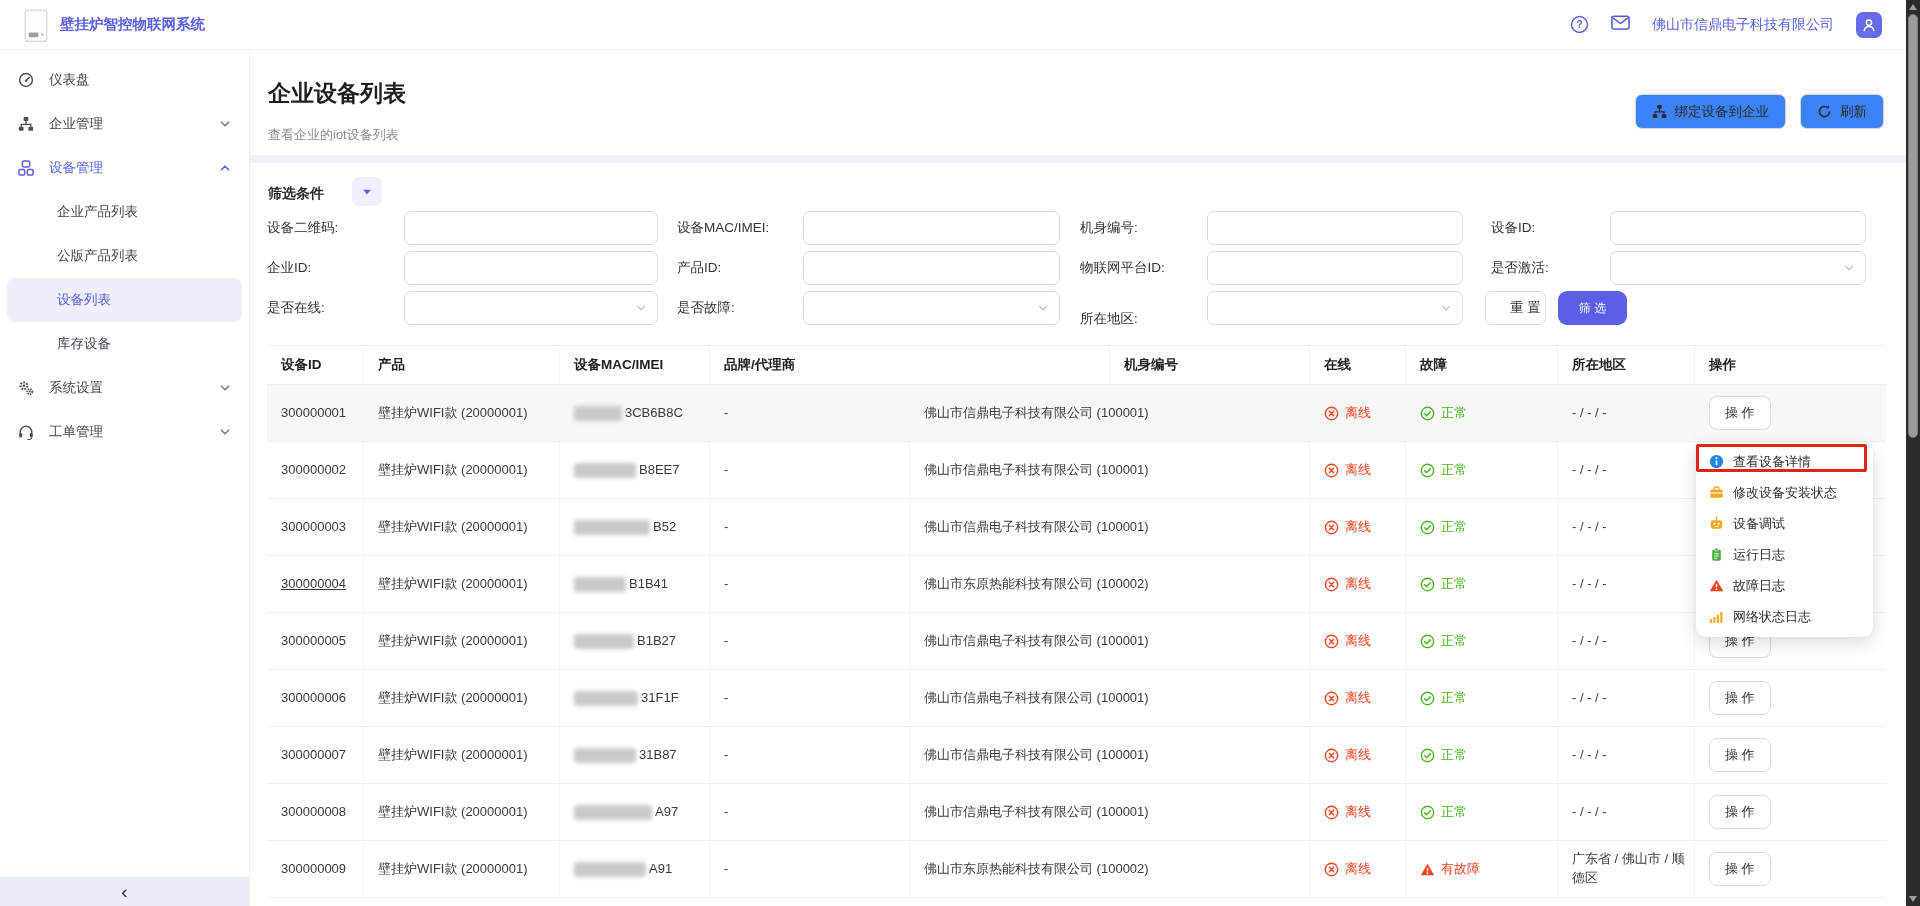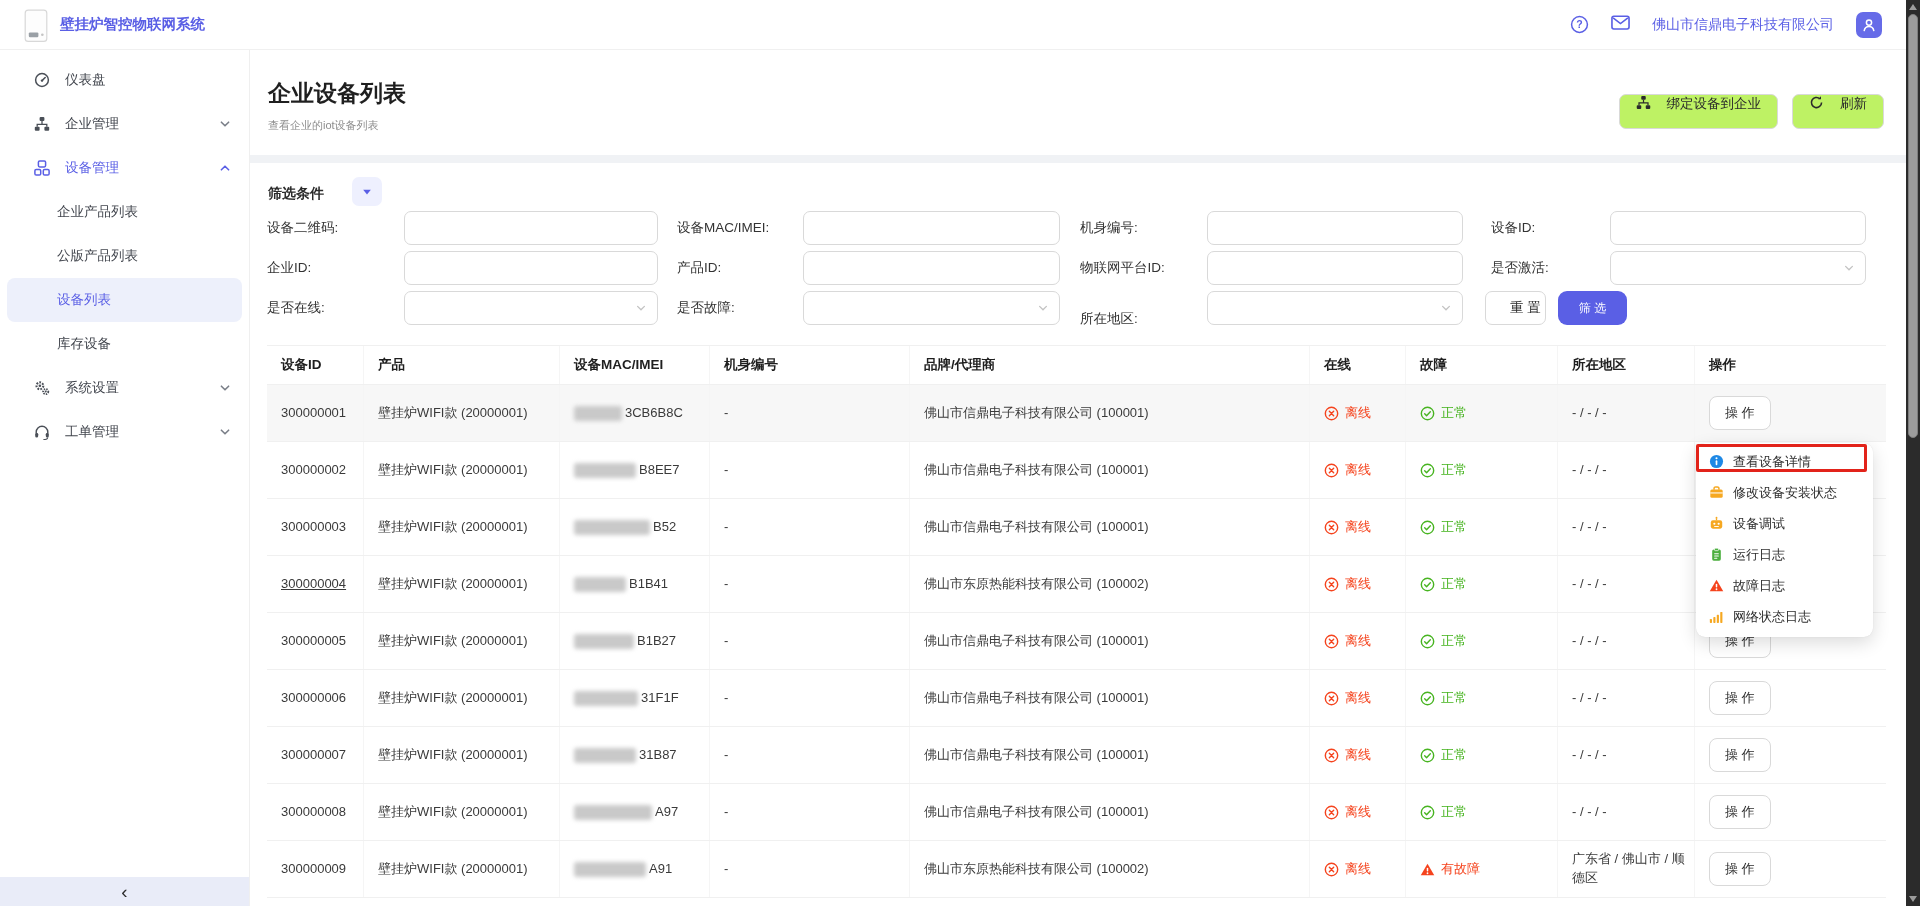--- a/index.html
+++ b/index.html
@@ -18,39 +18,39 @@
   .header-right{margin-left:auto;display:flex;align-items:center;gap:22px;}
   .hicon{width:19px;height:19px;color:var(--accent,#5a5fe5);cursor:pointer;}
   .company-name{color:var(--accent,#5a5fe5);font-size:14px;}
   .avatar{width:26px;height:26px;border-radius:7px;background:#666be8;display:flex;
     align-items:center;justify-content:center;cursor:pointer;}
   .avatar svg{width:16px;height:16px;}
 
   
   .sidebar{position:absolute;left:0;top:50px;bottom:0;width:250px;background:#fff;
     border-right:1px solid #efefef;z-index:20;padding-top:8px;}
-  .side-item{height:44px;display:flex;align-items:center;padding-left:34px;gap:15px;
+  .side-item{height:44px;display:flex;align-items:center;padding-left:18px;gap:15px;
     color:#41454d;font-size:13.5px;cursor:pointer;}
   .side-item .micon{width:16px;height:16px;color:#4a4f57;flex:0 0 auto;}
   .side-item .chev{margin-left:auto;margin-right:18px;width:12px;height:12px;color:#7a7f88;}
   .side-item.parent-active{color:var(--accent,#5a5fe5);}
   .side-item.parent-active .micon,.side-item.parent-active .chev{color:var(--accent,#5a5fe5);}
   .side-item.sub{padding-left:57px;}
   .side-item.sub.active{background:#edf0fb;color:var(--accent,#5a5fe5);
     border-radius:8px;margin:0 7px;padding-left:50px;}
   .collapse-bar{position:absolute;left:0;right:0;bottom:0;height:29px;background:#e9ecf8;
     display:flex;align-items:center;justify-content:center;font-size:19px;color:#2b2b2b;cursor:pointer;}
 
   
   .content{position:absolute;left:250px;top:50px;right:14px;bottom:0;background:#f0f2f5;}
   .title-card{position:relative;height:105px;background:#fff;}
   .page-title{position:absolute;left:18px;top:28px;font-size:23px;font-weight:700;color:#1f1f1f;}
-  .page-subtitle{position:absolute;left:18px;top:68px;font-size:11px;color:#8c8c8c;}
+  .page-subtitle{position:absolute;left:18px;top:76px;font-size:13px;color:#8c8c8c;}
   .title-actions{position:absolute;right:22px;top:44px;display:flex;gap:14px;}
-  .ghost-btn{display:flex;align-items:flex-start;gap:16px;height:35px;padding:0 16px;background:#bef264;
+  .ghost-btn{display:flex;align-items:center;gap:8px;height:35px;padding:0 16px;background:#3b82f6;
     border:1px solid #d9d9d9;border-radius:7px;font-size:13.5px;color:#2b2b2b;cursor:pointer;
     font-family:inherit;}
   .ghost-btn .bicon{width:15px;height:15px;color:#2b2b2b;}
 
   .main-card{position:absolute;left:0;right:0;top:113px;bottom:0;background:#fff;}
 
   
   .filter-title{position:absolute;left:18px;top:22px;font-size:14px;font-weight:600;color:#2b2b2b;}
   .filter-toggle{position:absolute;left:102px;top:14px;width:30px;height:29px;background:#eef0fe;
     border:none;border-radius:7px;cursor:pointer;display:flex;align-items:center;justify-content:center;}
@@ -314,22 +314,22 @@
           </span>
         </div>
       </div>
     <button class="reset-btn" id="reset-btn" style="left: 1235px; top: 128px; width: 61px; padding-left: 20px;">重 置</button>
     <button class="submit-btn" id="submit-btn" style="left: 1308px; top: 128px; width: 69px;">筛 选</button>
     <div class="dev-table" id="dev-table">
         <div class="t-row head">
           <div class="t-cell" style="width: 97px;">设备ID</div>
           <div class="t-cell" style="width: 196px;">产品</div>
           <div class="t-cell" style="width: 150px;">设备MAC/IMEI</div>
+          <div class="t-cell" style="width: 400px;">品牌/代理商</div>
           <div class="t-cell" style="width: 200px;">机身编号</div>
-          <div class="t-cell" style="width: 400px;">品牌/代理商</div>
           <div class="t-cell" style="width: 96px;">在线</div>
           <div class="t-cell" style="width: 152px;">故障</div>
           <div class="t-cell" style="width: 137px;">所在地区</div>
           <div class="t-cell" style="width: 191px;">操作</div>
         </div>
         <div class="t-row body highlight">
           <div class="t-cell" style="width: 97px;">300000001</div>
           <div class="t-cell" style="width: 196px;">壁挂炉WIFI款 (20000001)</div>
           <div class="t-cell" style="width: 150px;">
             <span class="mask-blob" style="width: 48px;"></span>

